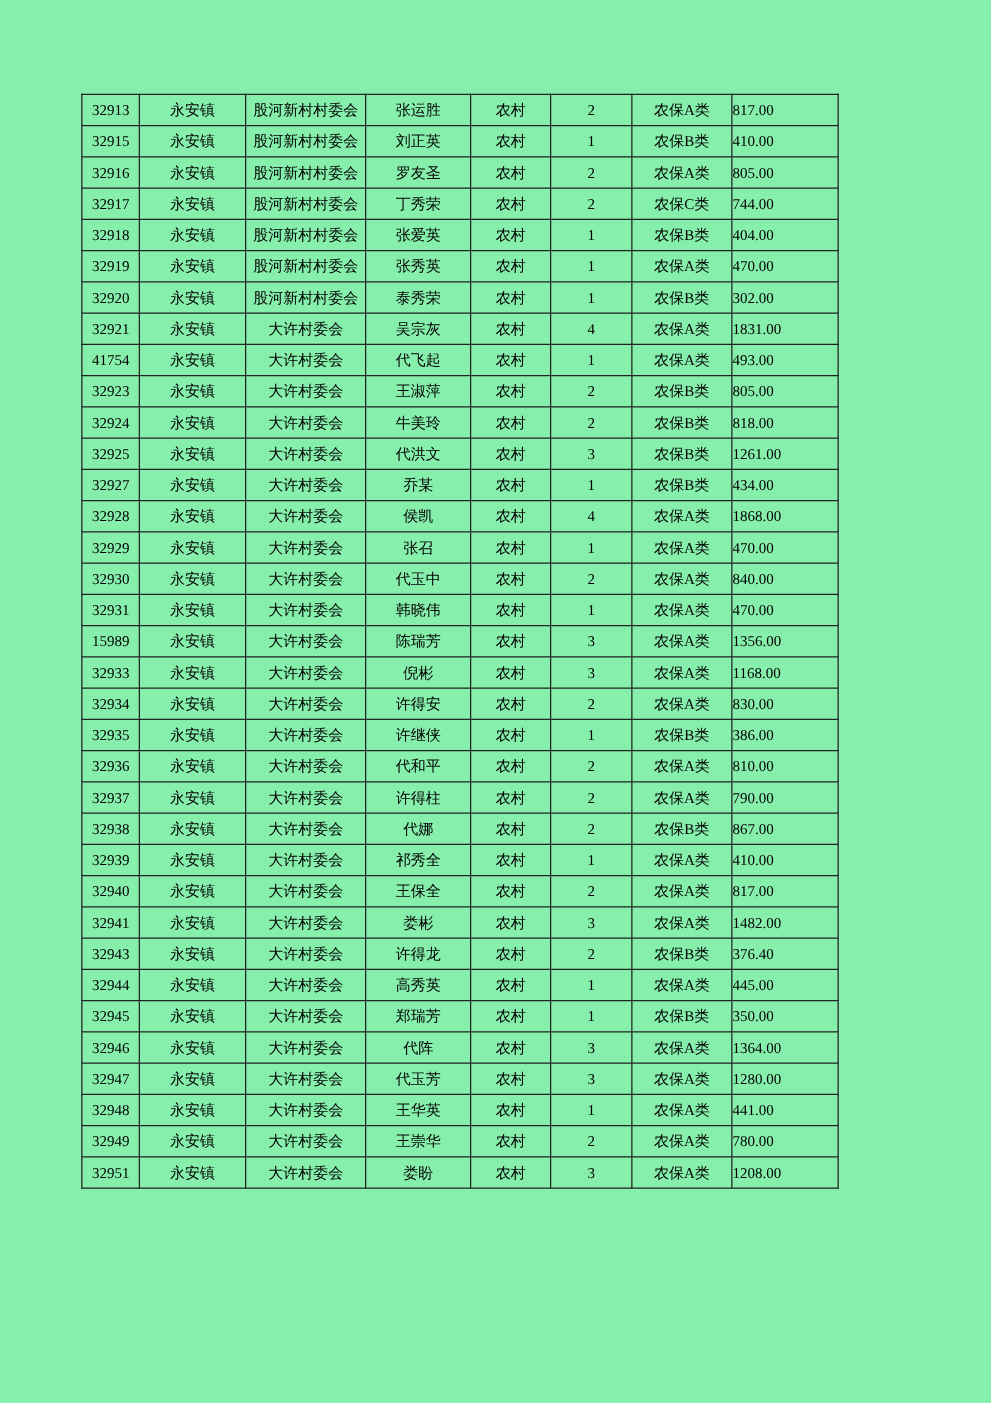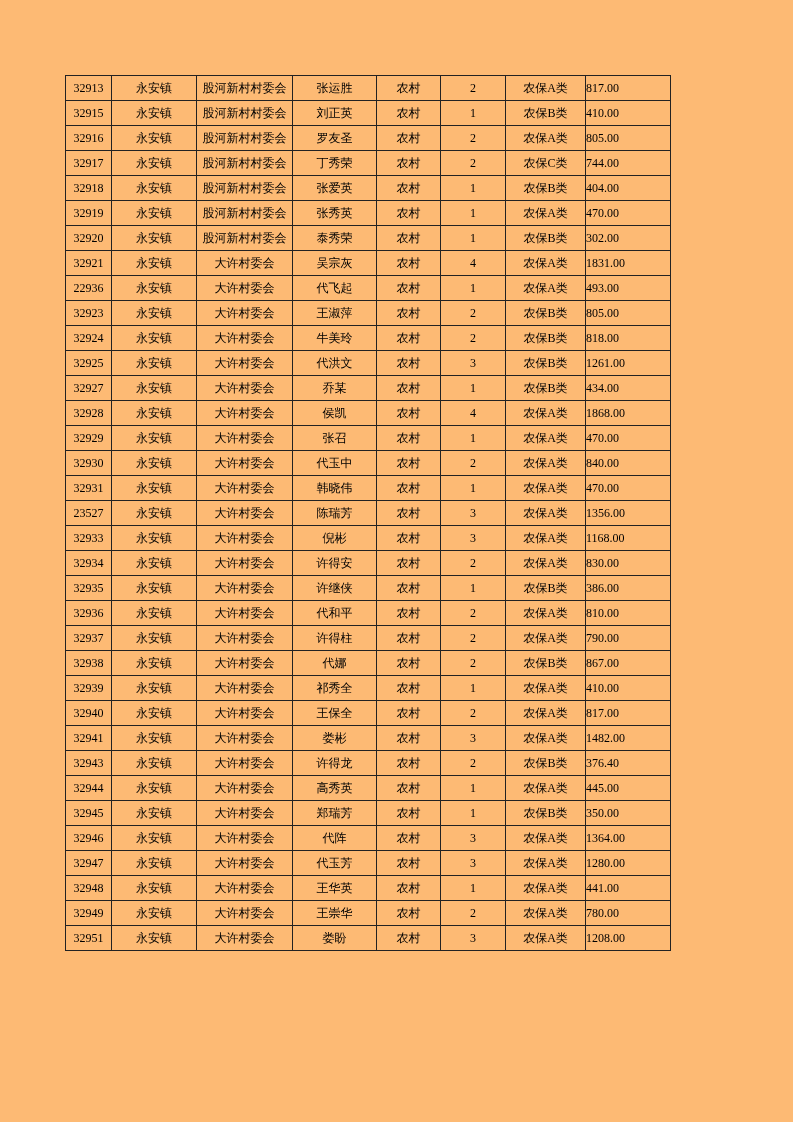--- a/index.html
+++ b/index.html
@@ -13,21 +13,21 @@
     background: #ffffff;
     font-family: "Liberation Serif", "DejaVu Serif", serif;
     color: #000000;
   }
   .page {
     position: absolute;
     left: 0;
     top: 0;
     width: 793px;
     height: 1122px;
-    background: #fdba74;
+    background: #86efac;
     overflow: hidden;
   }
   table.data-table {
     position: absolute;
     left: 65px;
     top: 75px;
     width: 605px;
     border-collapse: collapse;
     table-layout: fixed;
   }
@@ -138,21 +138,21 @@
           <td class="col-id">32921</td>
           <td class="col-town">永安镇</td>
           <td class="col-village">大许村委会</td>
           <td class="col-name">吴宗灰</td>
           <td class="col-category">农村</td>
           <td class="col-count">4</td>
           <td class="col-insurance">农保A类</td>
           <td class="col-amount">1831.00</td>
         </tr>
         <tr>
-          <td class="col-id">22936</td>
+          <td class="col-id">41754</td>
           <td class="col-town">永安镇</td>
           <td class="col-village">大许村委会</td>
           <td class="col-name">代飞起</td>
           <td class="col-category">农村</td>
           <td class="col-count">1</td>
           <td class="col-insurance">农保A类</td>
           <td class="col-amount">493.00</td>
         </tr>
         <tr>
           <td class="col-id">32923</td>
@@ -228,21 +228,21 @@
           <td class="col-id">32931</td>
           <td class="col-town">永安镇</td>
           <td class="col-village">大许村委会</td>
           <td class="col-name">韩晓伟</td>
           <td class="col-category">农村</td>
           <td class="col-count">1</td>
           <td class="col-insurance">农保A类</td>
           <td class="col-amount">470.00</td>
         </tr>
         <tr>
-          <td class="col-id">23527</td>
+          <td class="col-id">15989</td>
           <td class="col-town">永安镇</td>
           <td class="col-village">大许村委会</td>
           <td class="col-name">陈瑞芳</td>
           <td class="col-category">农村</td>
           <td class="col-count">3</td>
           <td class="col-insurance">农保A类</td>
           <td class="col-amount">1356.00</td>
         </tr>
         <tr>
           <td class="col-id">32933</td>

